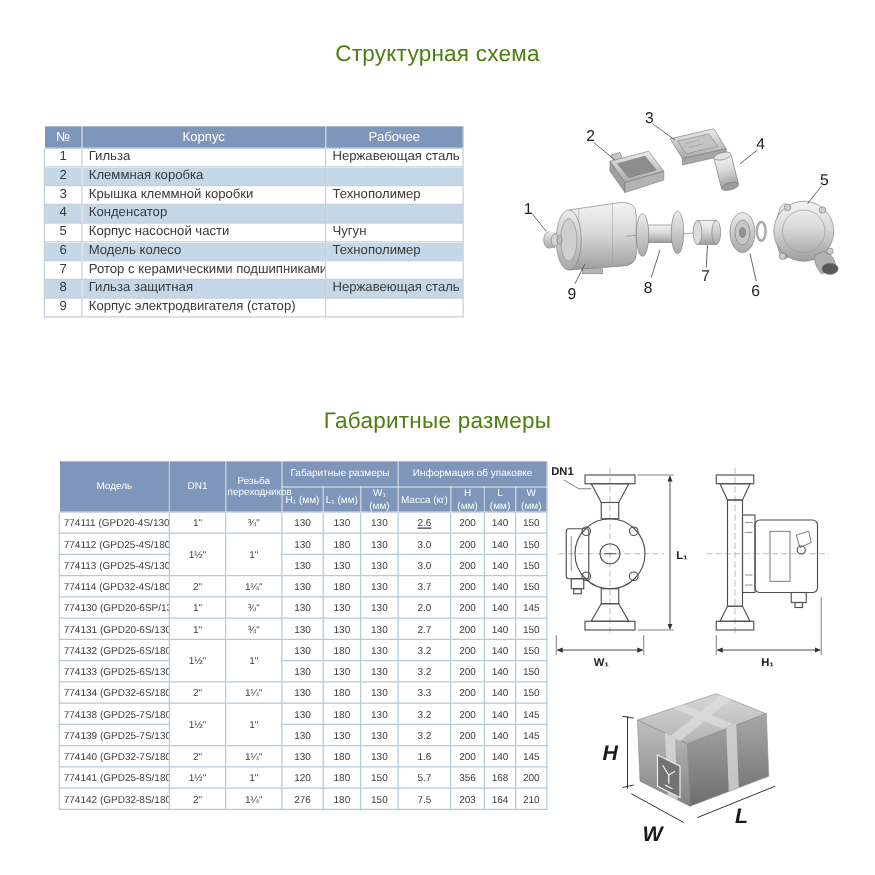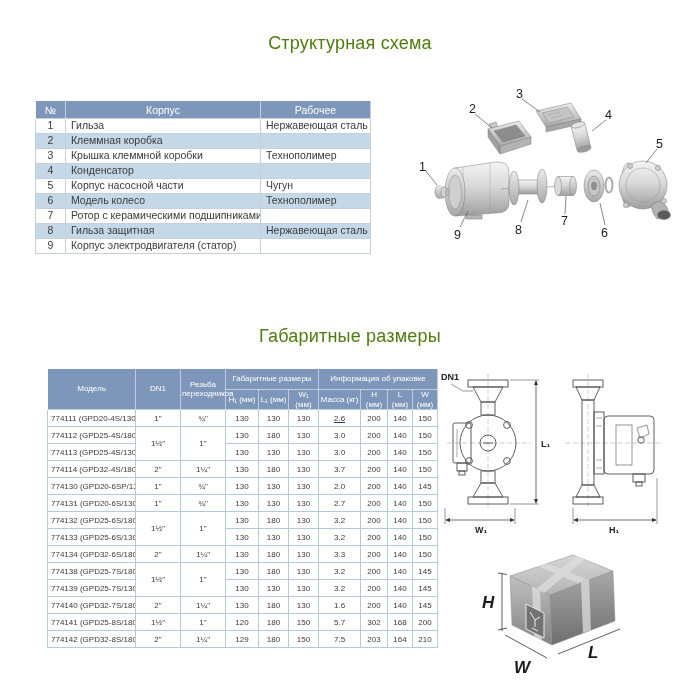--- a/index.html
+++ b/index.html
@@ -385,29 +385,29 @@
           <td>145</td>
         </tr>
         <tr>
           <td>774141 (GPD25-8S/180)</td>
           <td>1½"</td>
           <td>1"</td>
           <td>120</td>
           <td>180</td>
           <td>150</td>
           <td>5.7</td>
-          <td>302</td>
+          <td>356</td>
           <td>168</td>
           <td>200</td>
         </tr>
         <tr>
           <td>774142 (GPD32-8S/180)</td>
           <td>2"</td>
           <td>1¼"</td>
-          <td>129</td>
+          <td>276</td>
           <td>180</td>
           <td>150</td>
           <td>7.5</td>
           <td>203</td>
           <td>164</td>
           <td>210</td>
         </tr>
       </tbody>
   </table>
 

